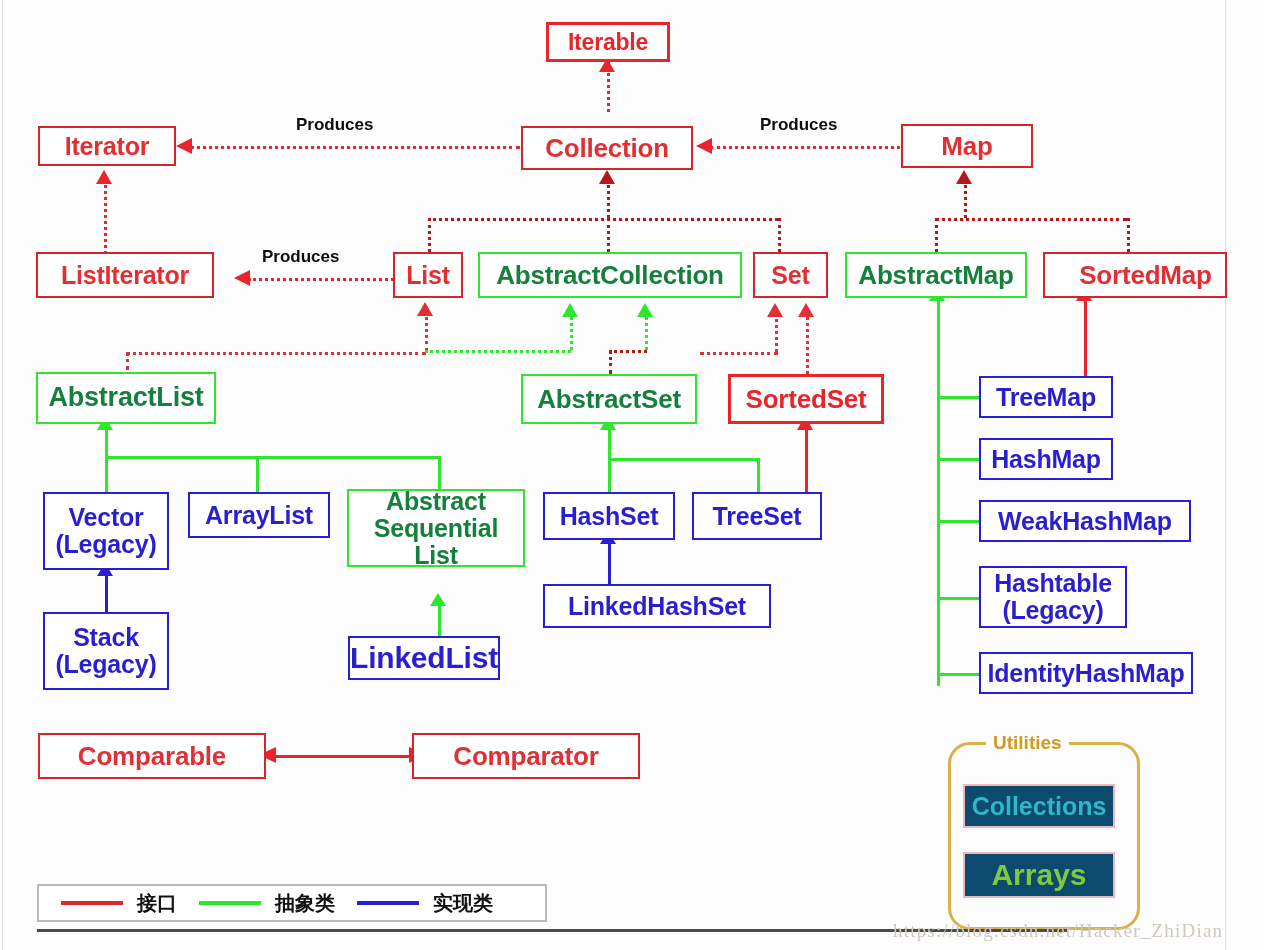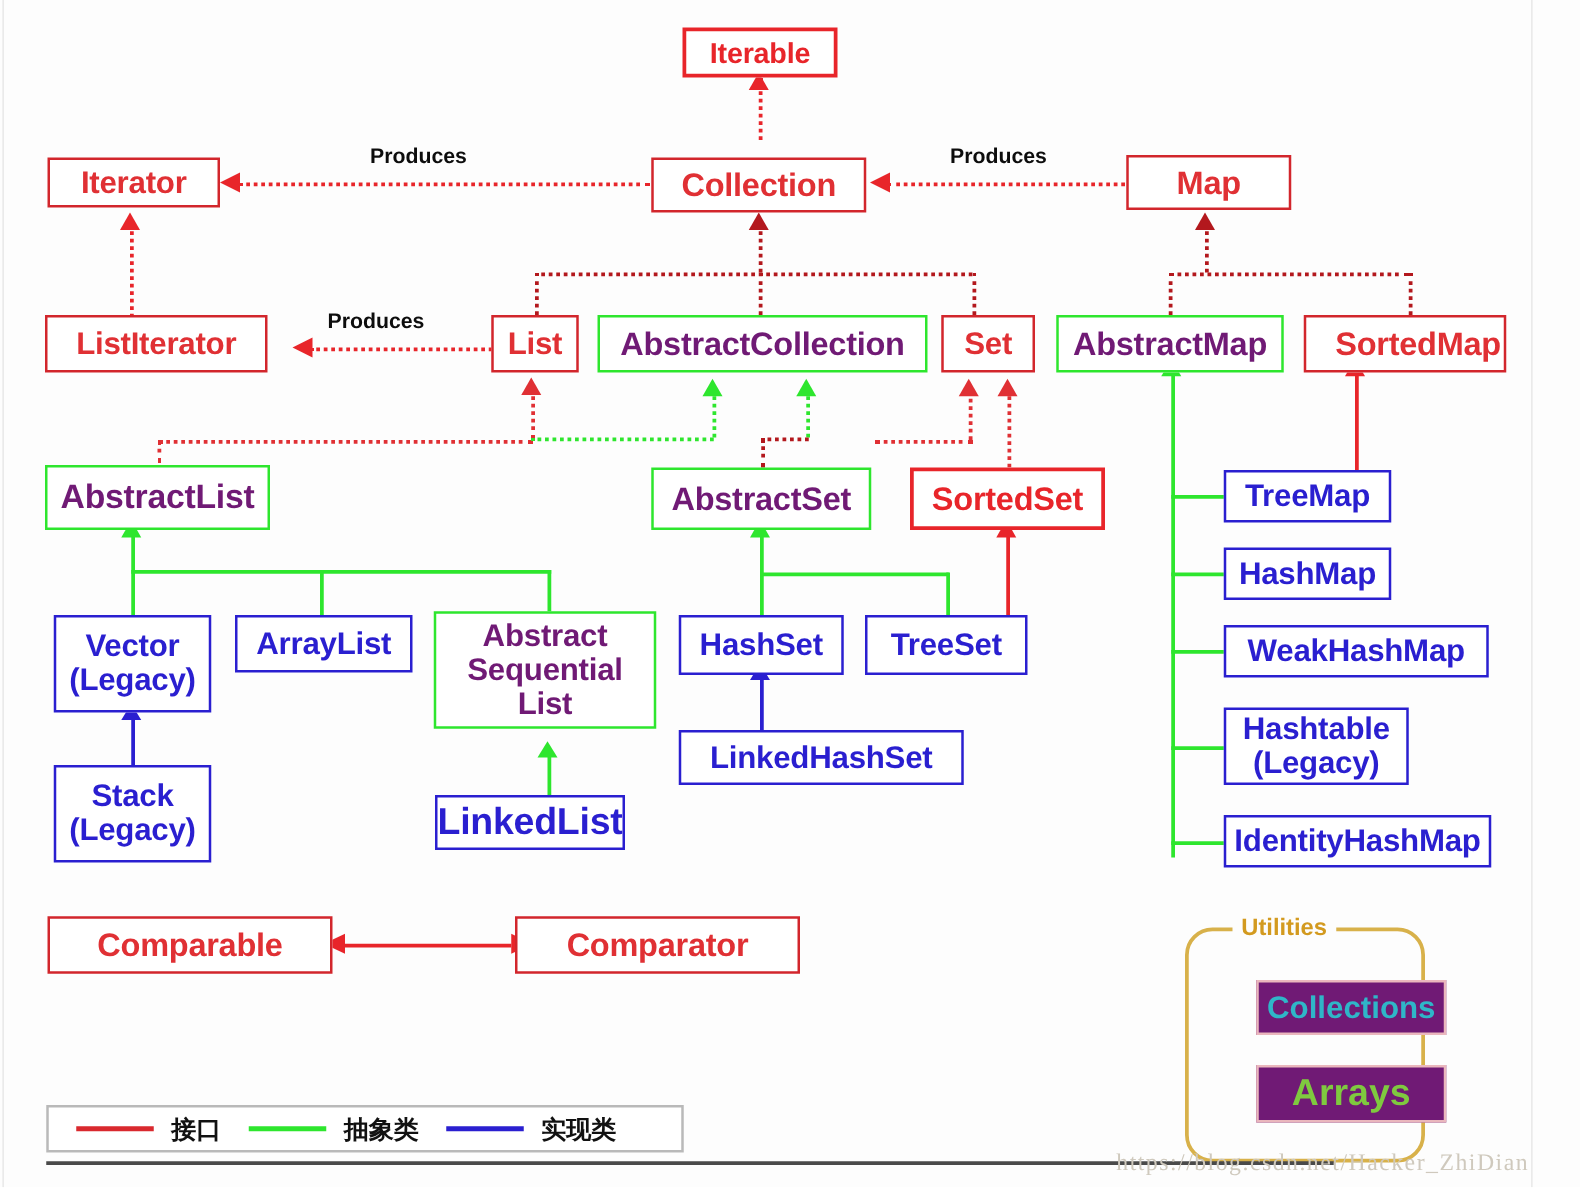--- a/index.html
+++ b/index.html
@@ -16,21 +16,21 @@
   .node{
     position:absolute;box-sizing:border-box;
     display:flex;align-items:center;justify-content:center;
     text-align:center;background:#ffffff;
     font-weight:bold;line-height:1.08;
     letter-spacing:-0.2px;
     white-space:pre-line;
   }
   .iface   {border:3px solid #e8252a;color:#e8252a;}
   .iface-thin{border:2px solid #d2262c;color:#e03034;}
-  .abs     {border:2px solid #2ee62e;color:#701a75;}
+  .abs     {border:2px solid #2ee62e;color:#15803d;}
   .impl    {border:2px solid #2a1fd0;color:#2a1fd0;}
 
   .lbl{position:absolute;color:#0d0d0d;font-weight:bold;font-size:17px;
        letter-spacing:0px;}
 
   
   .ln{position:absolute;}
   .v-solid{width:0;border-left-width:3px;border-left-style:solid;}
   .h-solid{height:0;border-top-width:3px;border-top-style:solid;}
   .v-dot{width:0;border-left-width:3px;border-left-style:dotted;}
@@ -45,23 +45,22 @@
   #utilities-group{
     position:absolute;border:3px solid #d8b14a;border-radius:22px;
     background:transparent;
   }
   #utilities-title{
     position:absolute;background:#fdfdfd;color:#d39a1f;
     font-weight:bold;font-size:19px;padding:0 7px;
   }
   .util-box{
     position:absolute;box-sizing:border-box;border:2px solid #eab7bd;
-    background:#701a75;display:flex;align-items:center;justify-content:center;
+    background:#0c4a6e;display:flex;align-items:center;justify-content:center;
     font-weight:bold;
-    margin-left:42px;
   }
   #util-collections{color:#2fb6c8;}
   #util-arrays{color:#7fc93f;}
 
   
   #legend{
     position:absolute;box-sizing:border-box;border:2px solid #b9b9b9;
     background:#ffffff;display:flex;align-items:center;
   }
   .legend-item{display:flex;align-items:center;margin-left:22px;}
@@ -181,31 +180,31 @@
 
   <div class="node iface" style="left:546px;top:22px;width:124px;height:40px;font-size:23px;">Iterable</div>
   <div class="node iface-thin" style="left:521px;top:126px;width:172px;height:44px;font-size:26px;">Collection</div>
   <div class="node iface-thin" style="left:901px;top:124px;width:132px;height:44px;font-size:26px;">Map</div>
 
   <div class="node iface-thin" style="left:36px;top:252px;width:178px;height:46px;font-size:25px;text-align:center;">ListIterator</div>
   <div class="node iface-thin" style="left:393px;top:252px;width:70px;height:46px;font-size:25px;">List</div>
   <div class="node abs" style="left:478px;top:252px;width:264px;height:46px;font-size:26px;">AbstractCollection</div>
   <div class="node iface-thin" style="left:753px;top:252px;width:75px;height:46px;font-size:25px;">Set</div>
   <div class="node abs" style="left:845px;top:252px;width:182px;height:46px;font-size:26px;">AbstractMap</div>
-  <div class="node iface-thin" style="left:1043px;top:252px;width:162px;height:46px;font-size:26px;padding-left:21px;">SortedMap</div>
+  <div class="node iface-thin" style="left:1043px;top:252px;width:184px;height:46px;font-size:26px;padding-left:21px;">SortedMap</div>
 
   <div class="node abs" style="left:36px;top:372px;width:180px;height:52px;font-size:27px;">AbstractList</div>
   <div class="node abs" style="left:521px;top:374px;width:176px;height:50px;font-size:26px;">AbstractSet</div>
   <div class="node iface" style="left:728px;top:374px;width:156px;height:50px;font-size:26px;">SortedSet</div>
   <div class="node impl" style="left:979px;top:376px;width:134px;height:42px;font-size:25px;">TreeMap</div>
 
   <div class="node impl" style="left:43px;top:492px;width:126px;height:78px;font-size:25px;">Vector
 (Legacy)</div>
   <div class="node impl" style="left:188px;top:492px;width:142px;height:46px;font-size:25px;">ArrayList</div>
-  <div class="node abs" style="left:347px;top:489px;width:178px;height:94px;font-size:25px;">Abstract
+  <div class="node abs" style="left:347px;top:489px;width:178px;height:78px;font-size:25px;">Abstract
 Sequential
 List</div>
   <div class="node impl" style="left:543px;top:492px;width:132px;height:48px;font-size:25px;">HashSet</div>
   <div class="node impl" style="left:692px;top:492px;width:130px;height:48px;font-size:25px;">TreeSet</div>
   <div class="node impl" style="left:979px;top:438px;width:134px;height:42px;font-size:25px;">HashMap</div>
   <div class="node impl" style="left:979px;top:500px;width:212px;height:42px;font-size:25px;">WeakHashMap</div>
 
   <div class="node impl" style="left:43px;top:612px;width:126px;height:78px;font-size:25px;">Stack
 (Legacy)</div>
   <div class="node impl" style="left:543px;top:584px;width:228px;height:44px;font-size:25px;">LinkedHashSet</div>

